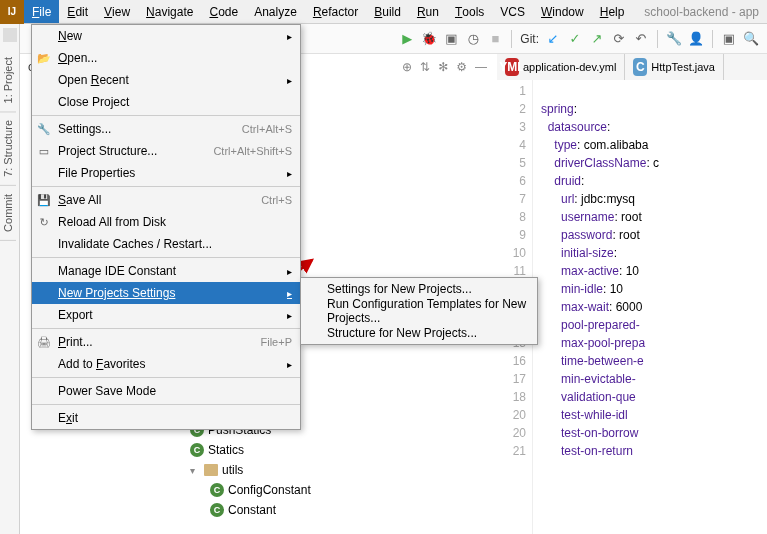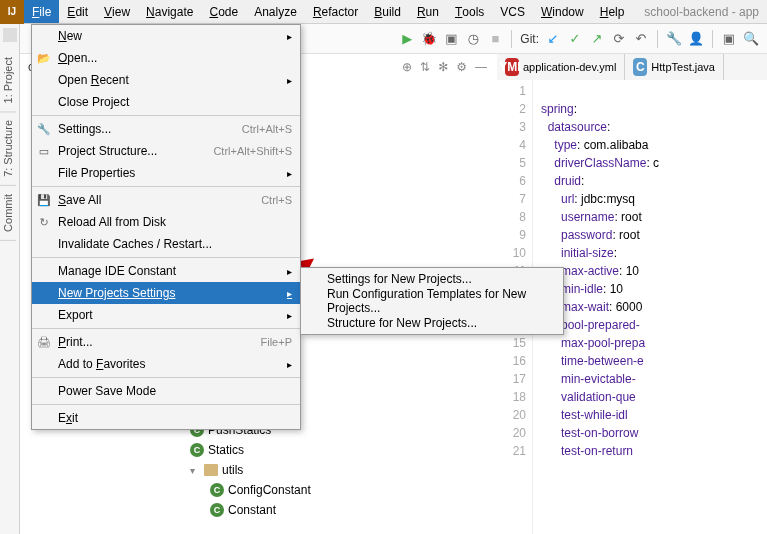--- a/index.html
+++ b/index.html
@@ -42,21 +42,21 @@
 .folder-ic { width: 14px; height: 12px; background: #d4b57a; border-radius: 1px; }
 .chev { color: #888; font-size: 10px; width: 10px; }
 .dropdown { position: absolute; left: 31px; top: 24px; width: 270px; background: #f4f4f4; border: 1px solid #999; box-shadow: 2px 2px 6px rgba(0,0,0,0.25); z-index: 100; text-align: right; }
 .dd-item { height: 22px; display: flex; align-items: center; padding: 0 8px 0 26px; font-size: 12px; position: relative; }
 .dd-item.sel { background: #2675bf; color: #fff; text-decoration: underline; }
 .dd-item .ul { text-decoration: underline; }
 .dd-icon { position: absolute; left: 5px; width: 14px; height: 14px; display: flex; align-items: center; justify-content: center; font-size: 11px; color: #666; }
 .dd-sep { height: 1px; background: #ccc; margin: 2px 0; }
 .dd-arrow { margin-left: auto; font-size: 10px; }
 .dd-shortcut { margin-left: auto; color: #888; font-size: 11px; }
-.submenu { position: absolute; left: 300px; top: 267px; width: 264px; background: #f4f4f4; border: 1px solid #999; box-shadow: 2px 2px 6px rgba(0,0,0,0.25); z-index: 101; }
+.submenu { position: absolute; left: 300px; top: 277px; width: 238px; background: #f4f4f4; border: 1px solid #999; box-shadow: 2px 2px 6px rgba(0,0,0,0.25); z-index: 101; }
 .arrow-svg { position: absolute; left: 262px; top: 255px; z-index: 99; pointer-events: none; }
 .check-blue { color: #2196f3; }
 .check-green { color: #4caf50; }
 </style>
 </head>
 <body>
 
 <div class="menubar">
   <div class="ij-logo">IJ</div>
   <div id="menu-host" style="display: flex; height: 100%;">

